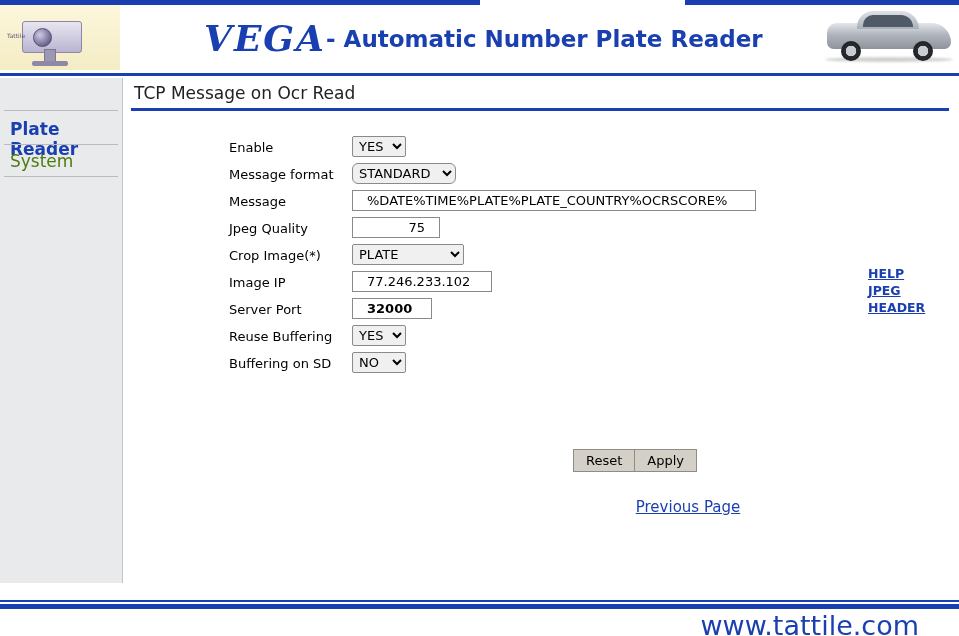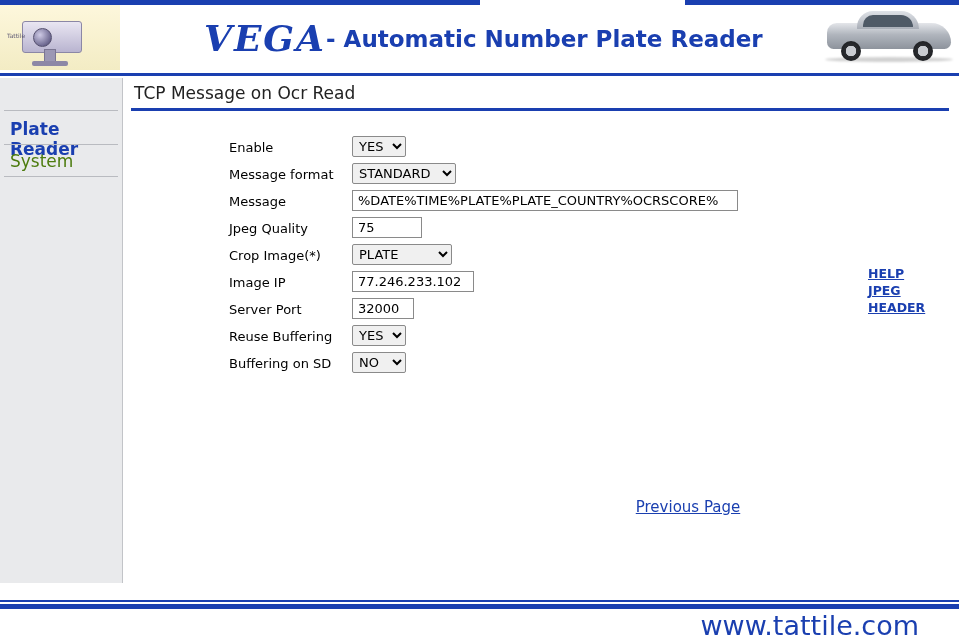--- a/index.html
+++ b/index.html
@@ -250,33 +250,33 @@
     font-size: 13px;
     padding: 1px 2px;
     background: #f0f0f0;
     border: 1px solid #8a8a8a;
     border-radius: 2px;
     color: #000;
   }
   input[type="text"] {
     font-family: "DejaVu Sans", "Liberation Sans", sans-serif;
     font-size: 13px;
-    padding: 2px 5px;
+    padding: 2px 14px;
     border: 1px solid #8a8a8a;
     background: #ffffff;
     color: #000;
   }
   .in-message { width: 374px; }
-  .in-jpeg    { width: 58px; }
+  .in-jpeg    { width: 58px; text-align: right; }
   .in-ip      { width: 110px; }
-  .in-port    { width: 50px; }
+  .in-port    { width: 50px; font-weight: bold; }
 
   .sel-enable  { width: 54px; }
-  .sel-format  { width: 104px; }
-  .sel-crop    { width: 100px; }
+  .sel-format  { width: 104px; border-radius: 6px; }
+  .sel-crop    { width: 112px; }
   .sel-reuse   { width: 54px; }
   .sel-buffer  { width: 54px; }
 
   .links {
     position: absolute;
     left: 650px; top: 129px;
     width: 120px;
     line-height: 17px;
   }
   .links a {
@@ -464,20 +464,23 @@
         </select>
       </div>
     </div>
 
     <div class="links">
       <a href="#">HELP</a>
       <a href="#">JPEG</a>
       <a href="#">HEADER</a>
     </div>
 
+    <div class="buttons">
+      <button class="btn">Reset</button><button class="btn">Apply</button>
+    </div>
 
     <div class="prev-wrap">
       <a href="#">Previous Page</a>
     </div>
 
   </div>
 </div>
 
 <div class="footer">
   <div class="foot-rule-thin"></div>

